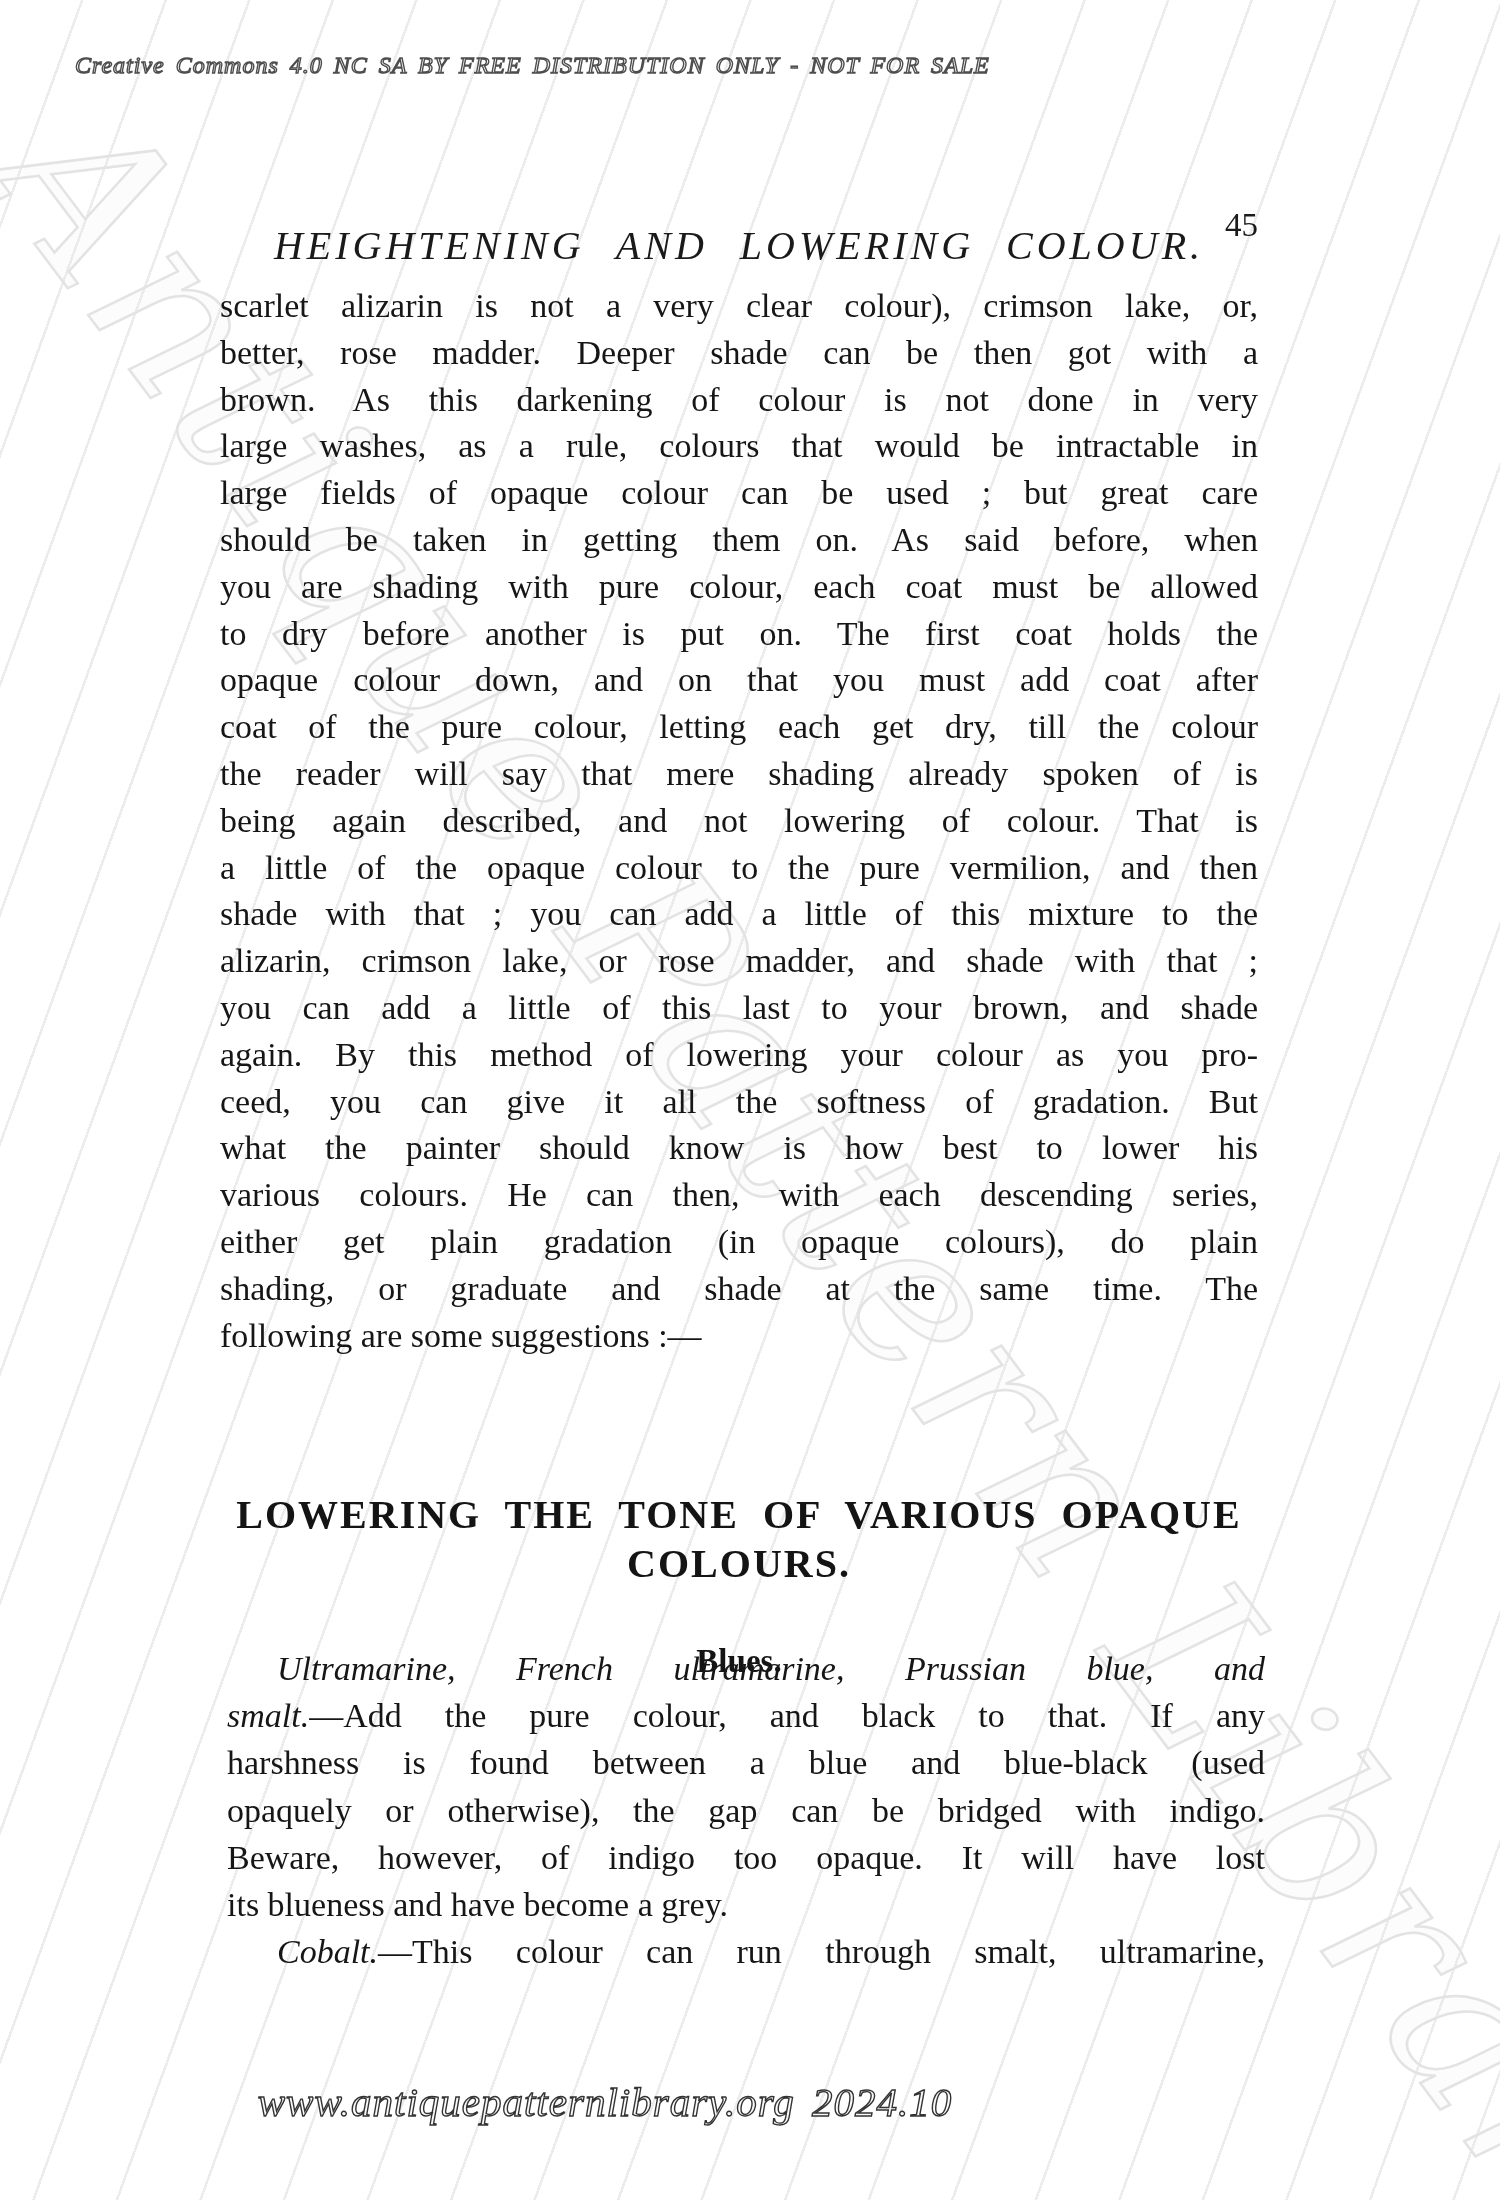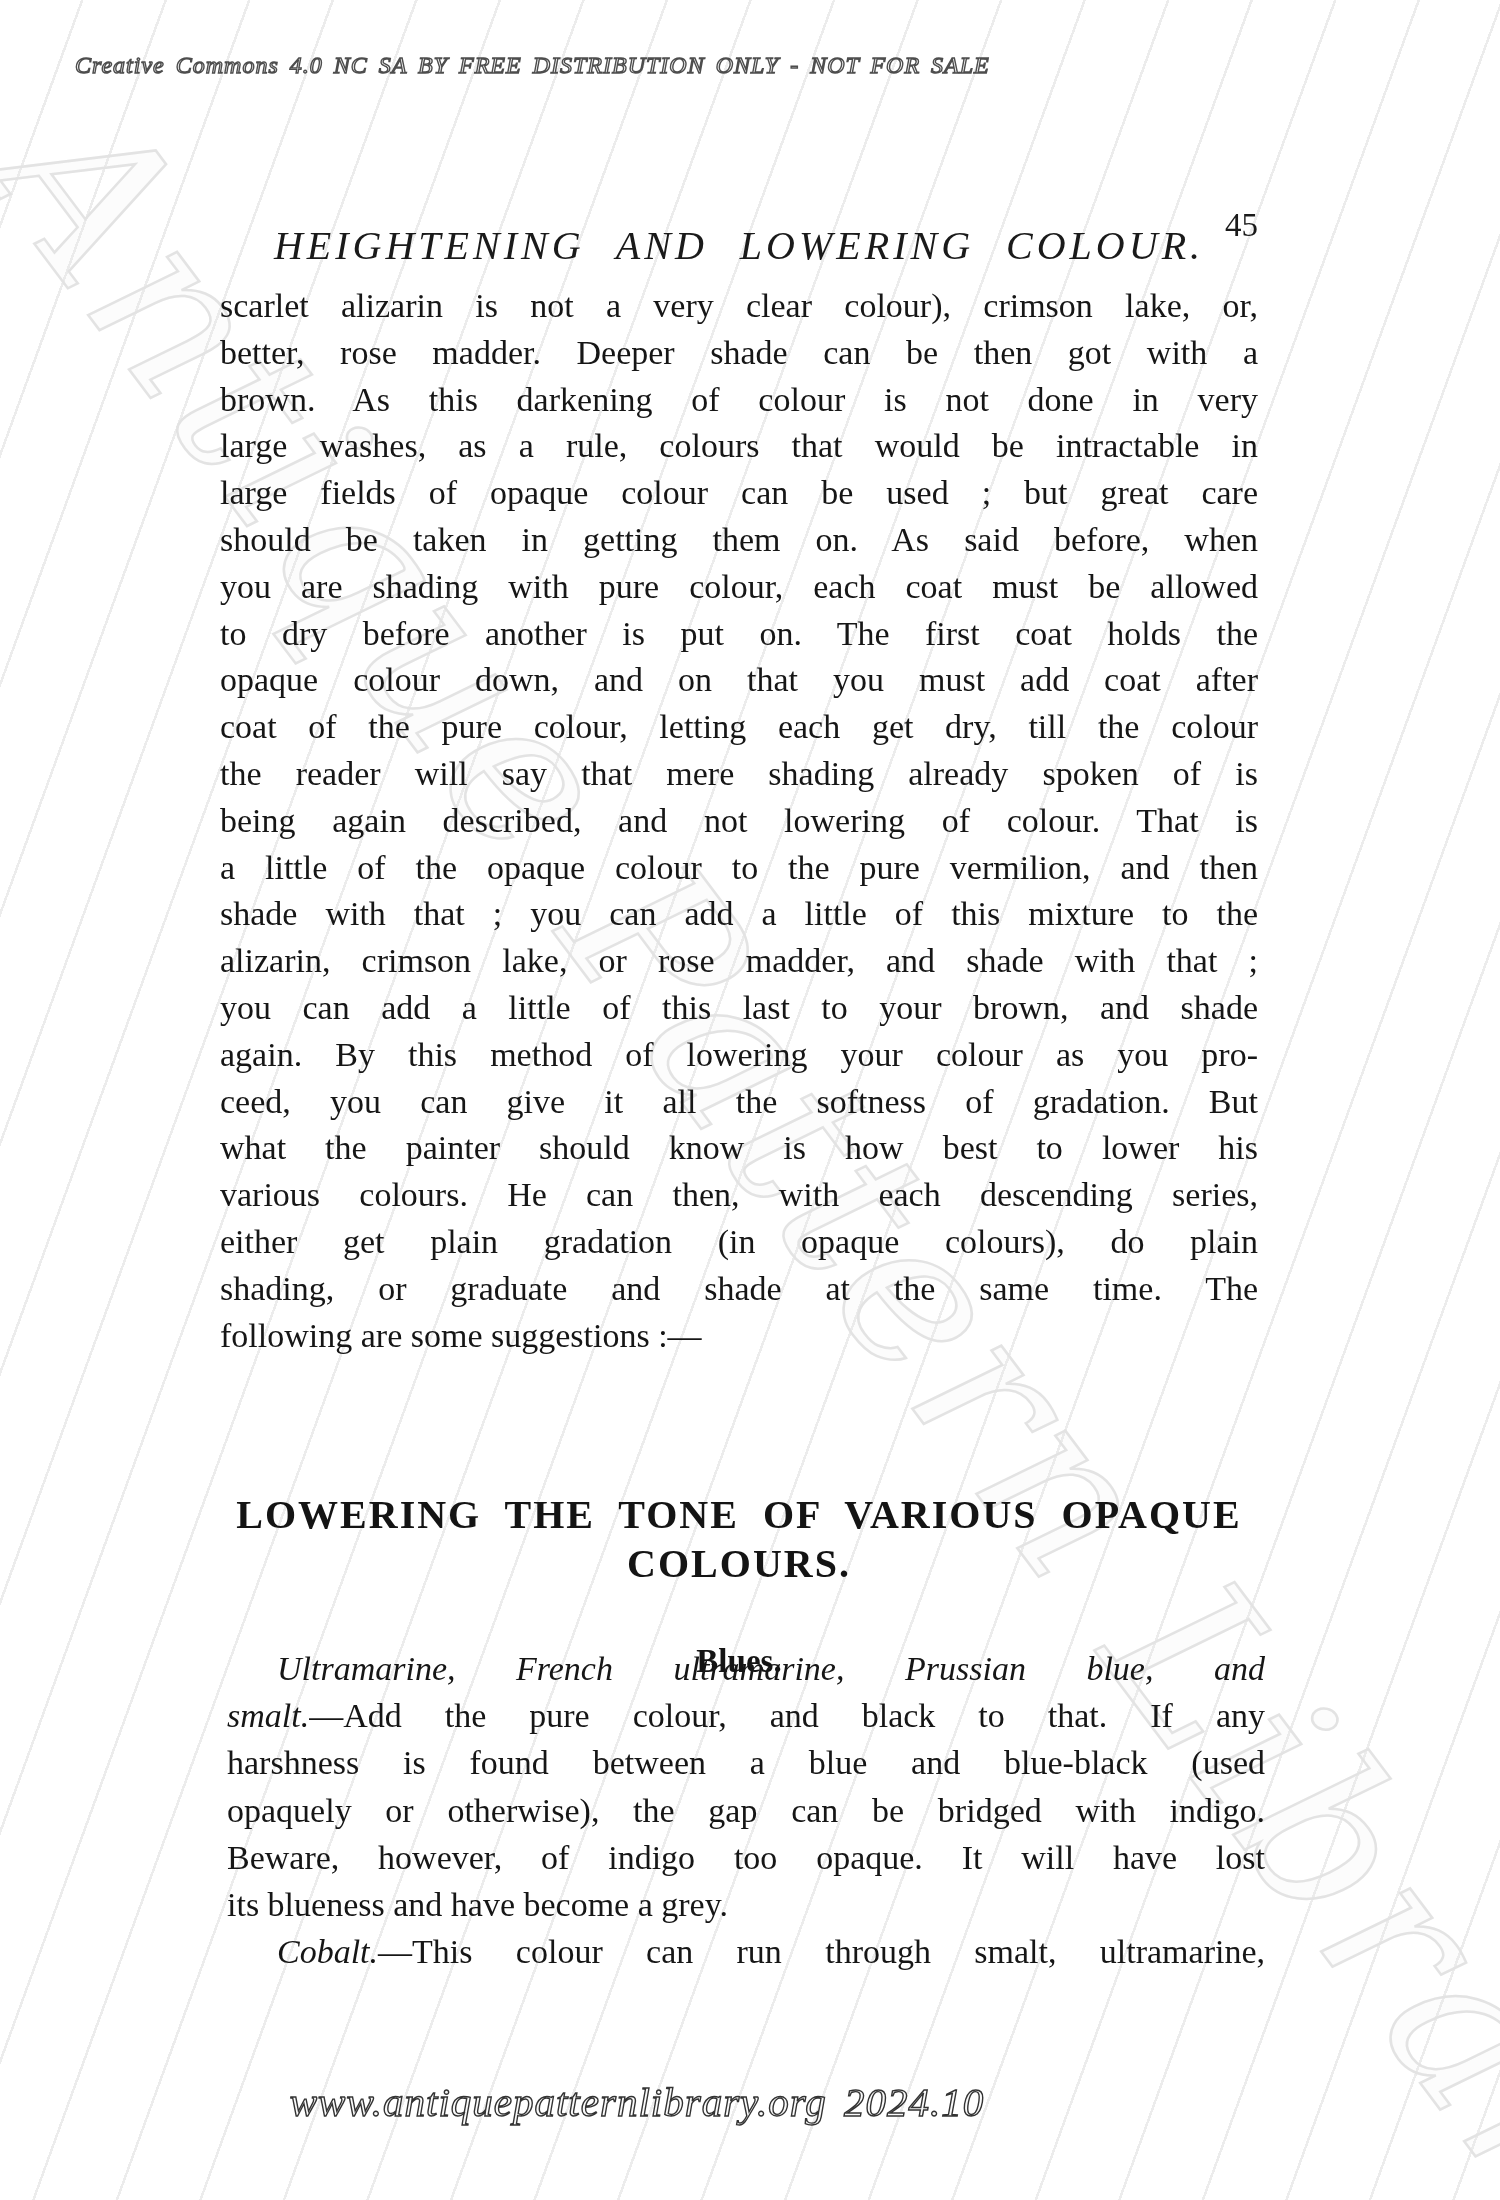--- a/index.html
+++ b/index.html
@@ -72,21 +72,20 @@
     text-align:center;font-weight:700;font-size:33px;
     color:#141414;
     margin-top:45px;
   }
   .footer{
     position:absolute;left:0;top:2078px;width:1210px;
     text-align:center;
     font-size:41px;letter-spacing:1px;word-spacing:6px;
     -webkit-text-stroke:1.4px #333333;
     white-space:nowrap;
-    margin-left:32px;
   }
 </style>
 </head>
 <body>
 
 <div class="page">
 
   <div class="wm">Antique Pattern Library</div>
 
   <div class="cc-header outline-text">Creative Commons 4.0 NC SA BY FREE DISTRIBUTION ONLY - NOT FOR SALE</div>

